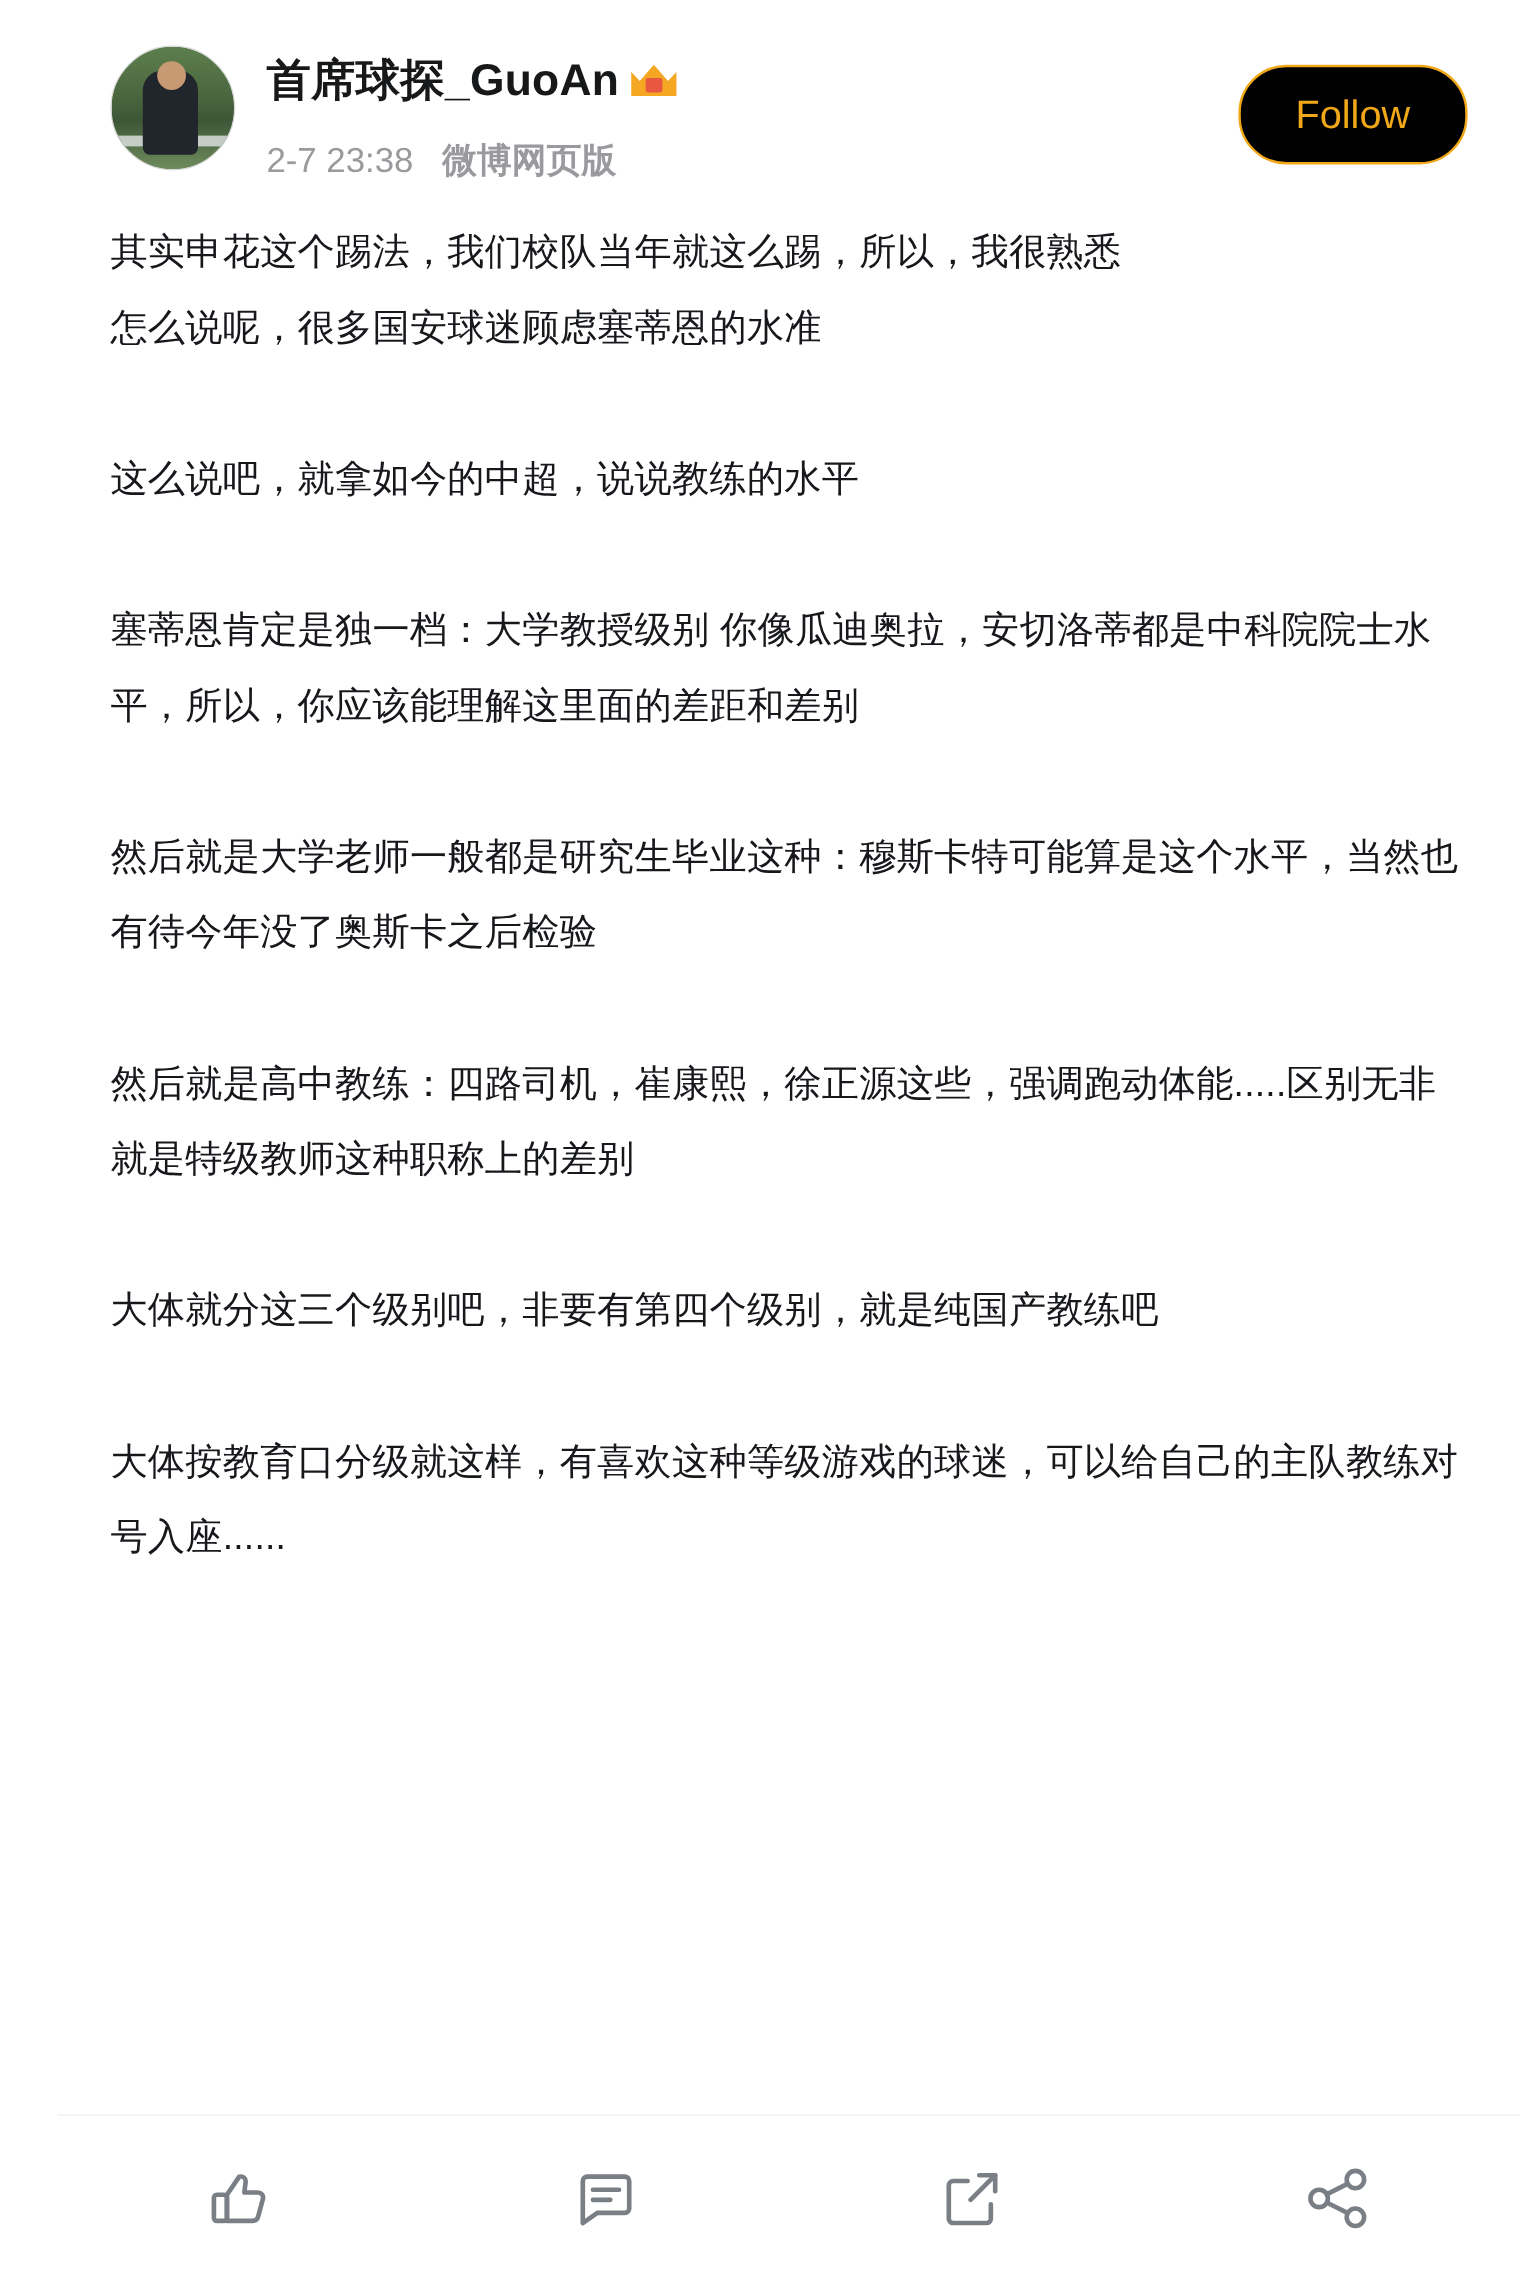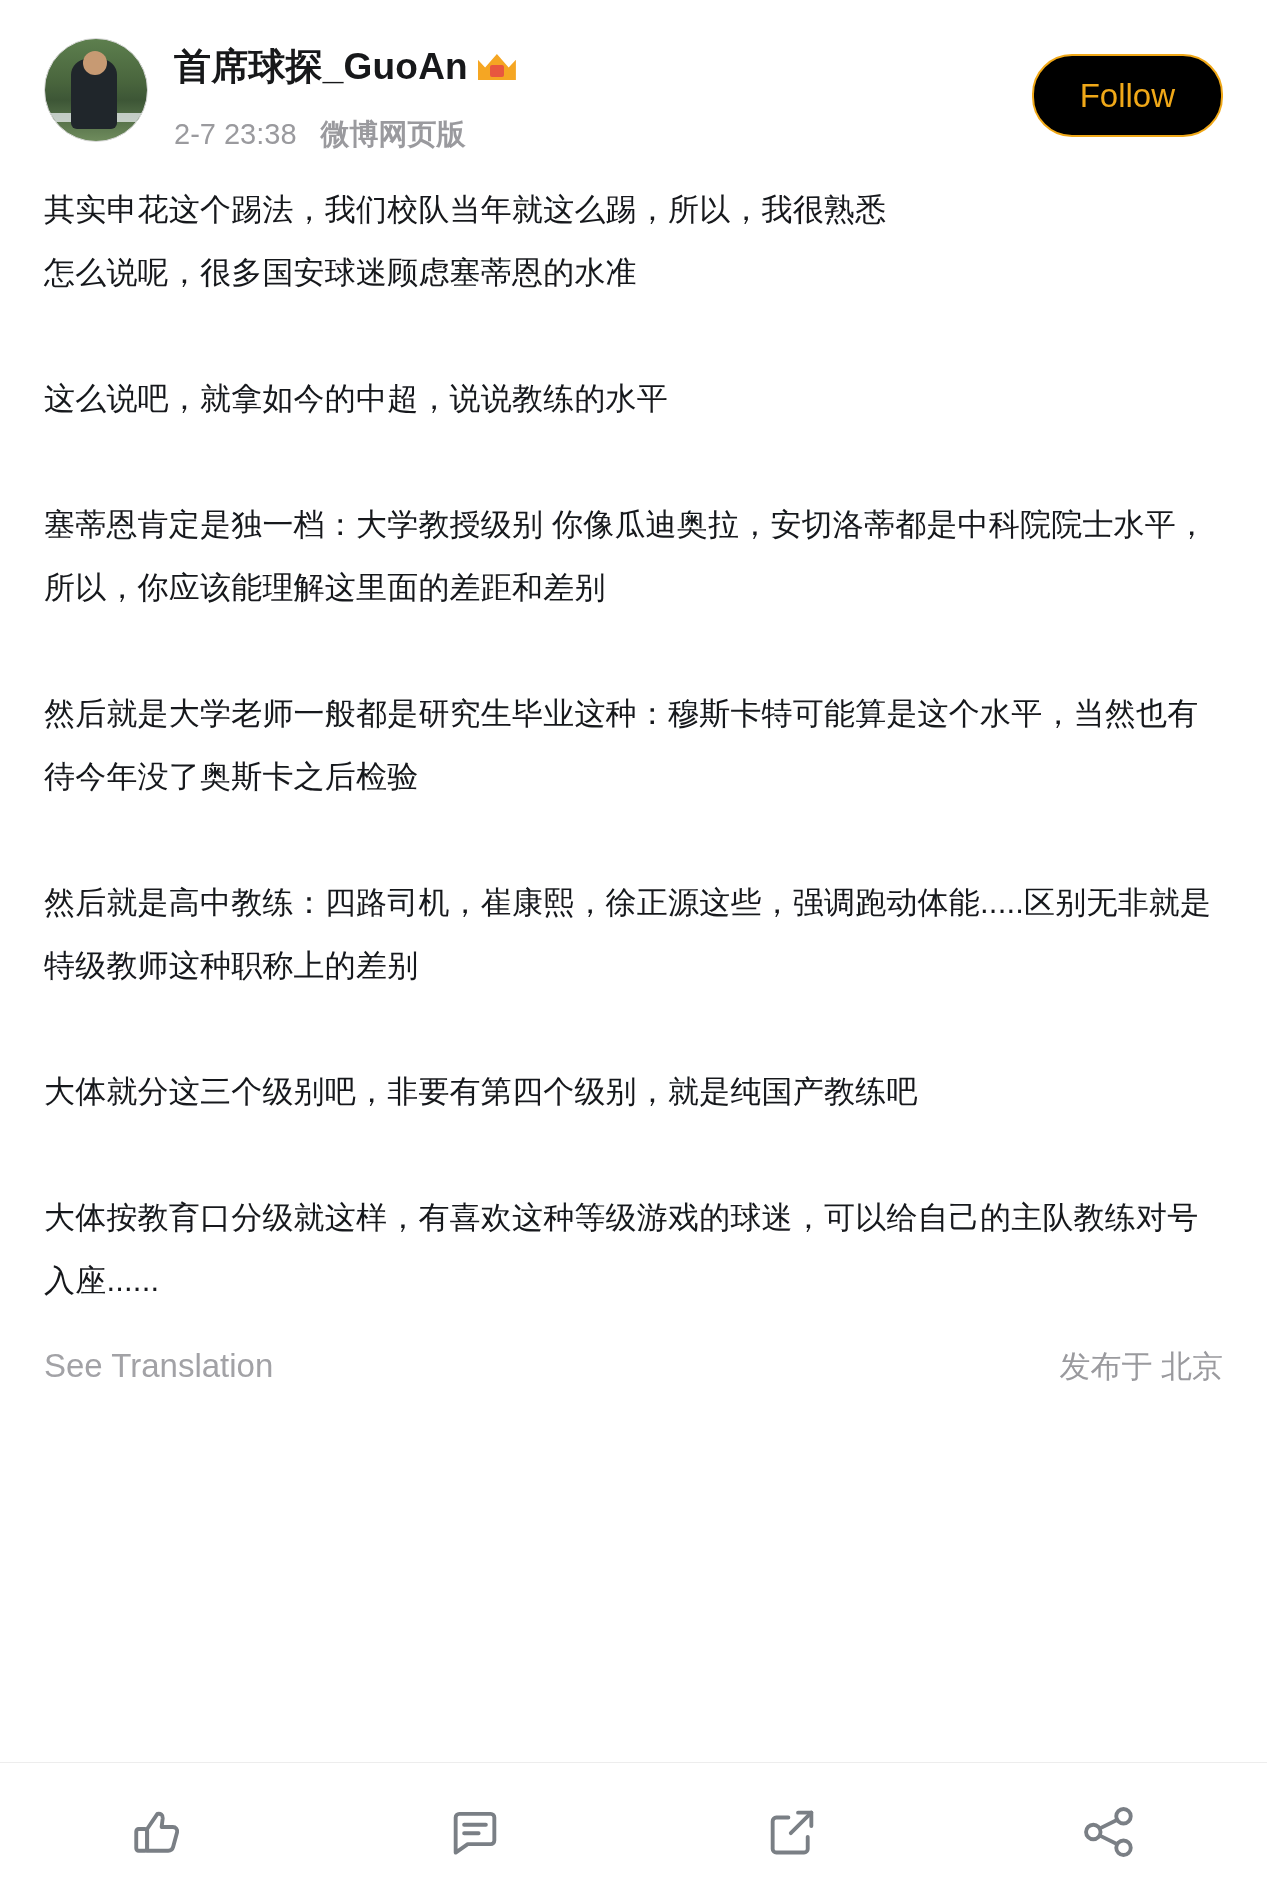--- a/index.html
+++ b/index.html
@@ -15,20 +15,21 @@
     -webkit-font-smoothing: antialiased;
   }
   .page {
     position: relative;
     width: 1267px;
     height: 1901px;
     box-sizing: border-box;
     background: #ffffff;
     display: flex;
     flex-direction: column;
+    padding-left: 48px;
   }
 
   
   .post-header {
     display: flex;
     align-items: flex-start;
     padding: 38px 44px 0 44px;
     box-sizing: border-box;
   }
   .avatar {
@@ -228,24 +229,20 @@
 塞蒂恩肯定是独一档：大学教授级别 你像瓜迪奥拉，安切洛蒂都是中科院院士水平，所以，你应该能理解这里面的差距和差别
 
 然后就是大学老师一般都是研究生毕业这种：穆斯卡特可能算是这个水平，当然也有待今年没了奥斯卡之后检验
 
 然后就是高中教练：四路司机，崔康熙，徐正源这些，强调跑动体能.....区别无非就是特级教师这种职称上的差别
 
 大体就分这三个级别吧，非要有第四个级别，就是纯国产教练吧
 
 大体按教育口分级就这样，有喜欢这种等级游戏的球迷，可以给自己的主队教练对号入座......</div>
 
-  <div class="post-foot">
-    <span class="see-translation">See Translation</span>
-    <span class="post-region">发布于 北京</span>
-  </div>
 
   <div class="action-bar">
 
     <div class="action-item">
       <span>
         <svg width="58" height="58" viewBox="0 0 48 48" aria-hidden="true">
           <path class="icon-stroke" d="M15 21.5 23.5 9c2.6-.6 4.6 1 4.4 3.6l-.9 7.3h9.3c2.4 0 4.1 2.1 3.5 4.4l-3.3 12.2c-.5 1.8-2.1 3-4 3H15z"></path>
           <rect class="icon-stroke" x="6" y="21.5" width="9" height="18" rx="2"></rect>
         </svg>
       </span>

